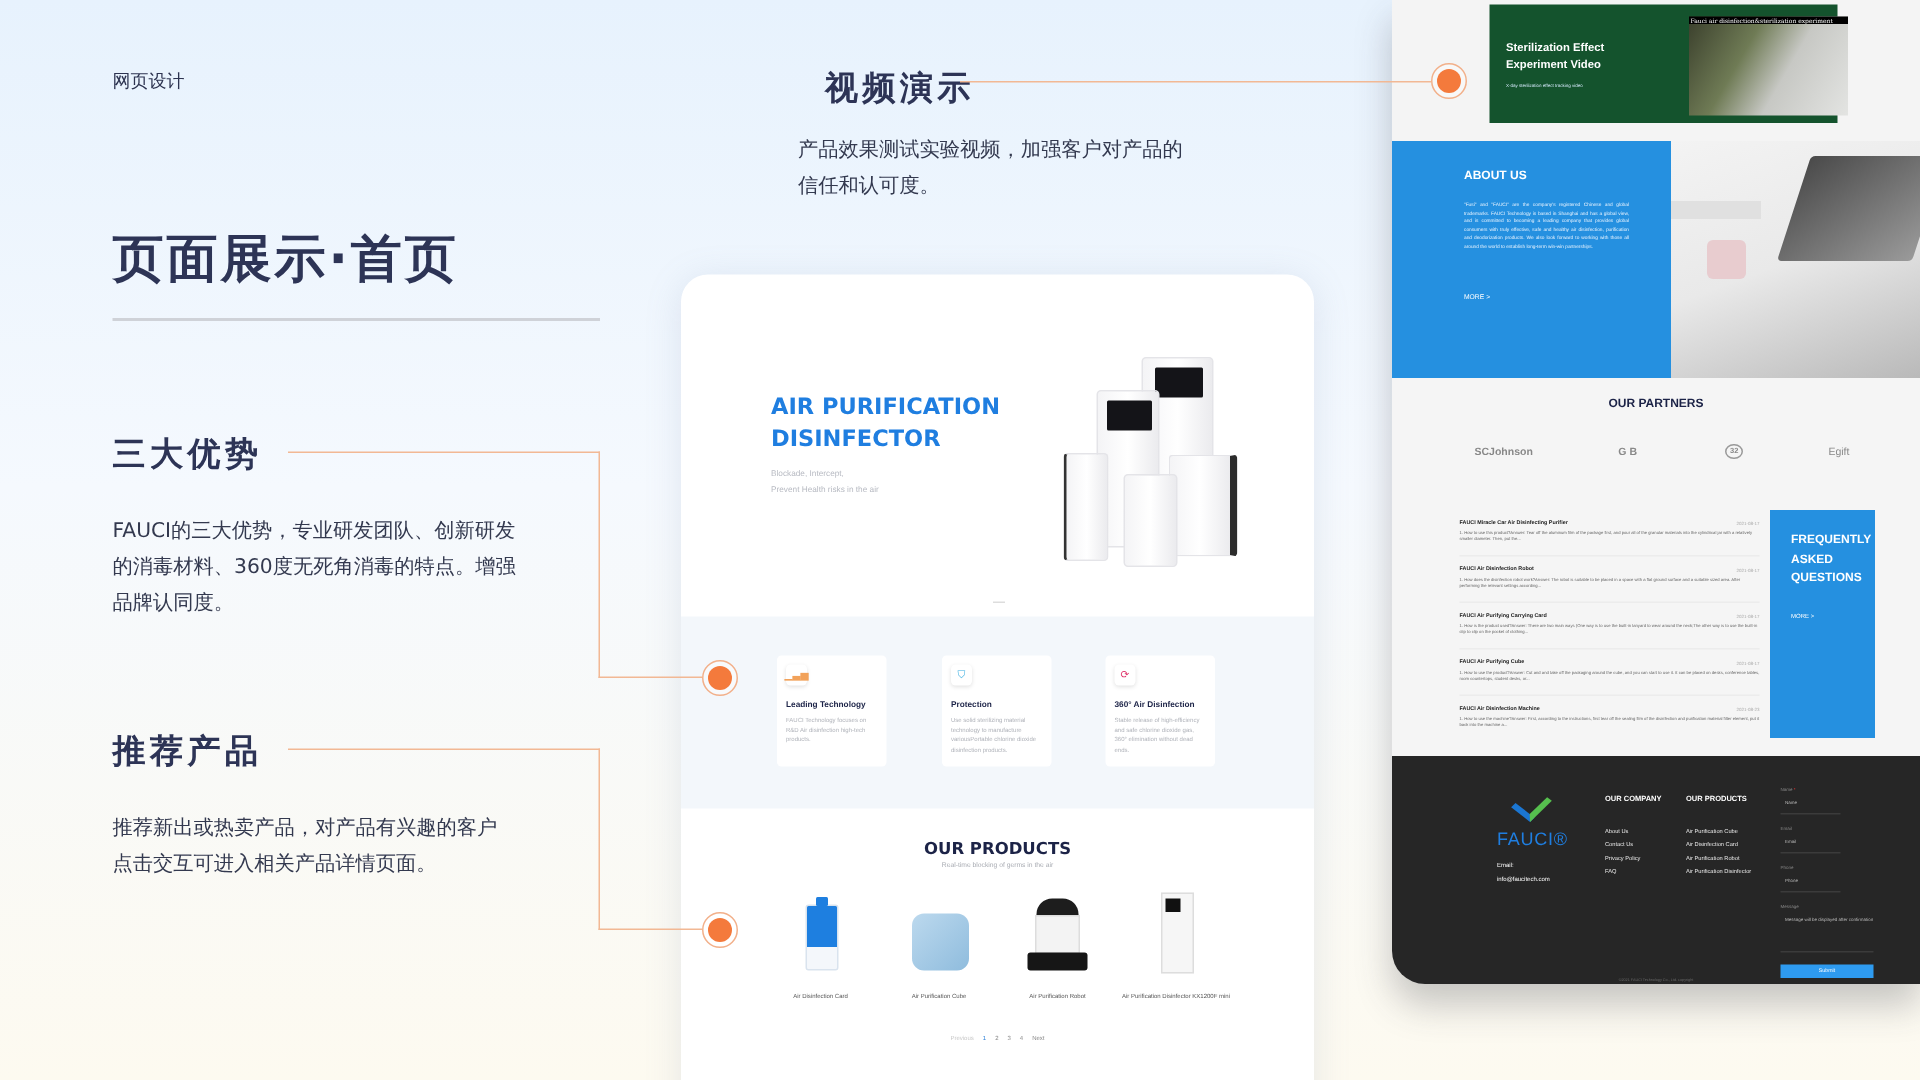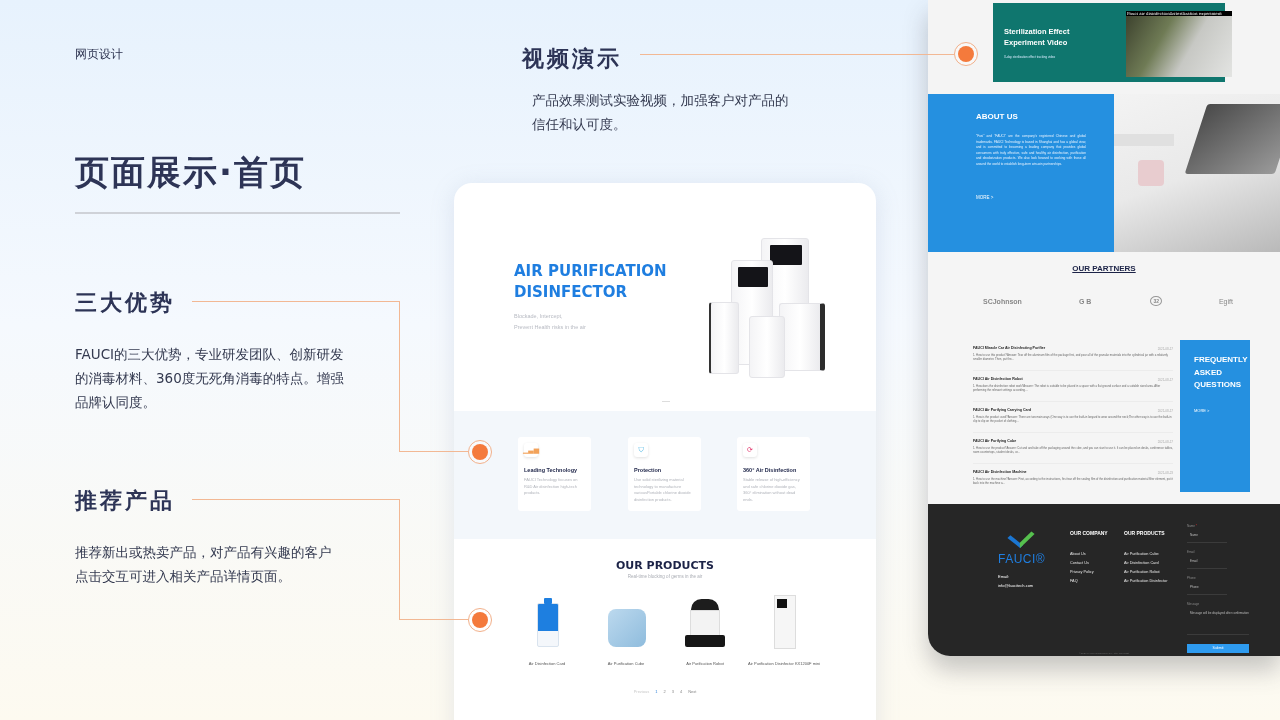--- a/index.html
+++ b/index.html
@@ -67,33 +67,33 @@
   .pager .muted { color: #c8c8c8; }
 
   
   .mock-right {
     left: 928px; top: 0; width: 352px; height: 656px;
     background: #f5f5f5; border-radius: 0 0 0 22px;
     box-shadow: 0 14px 24px rgba(60,60,70,0.28);
     overflow: hidden;
   }
   .video-band { position: absolute; left: 0; top: 0; width: 100%; height: 94px; background: #f4f4f4; }
-  .video-card { position: absolute; left: 65px; top: 3px; width: 232px; height: 79px; background: #0f766e; }
+  .video-card { position: absolute; left: 65px; top: 3px; width: 232px; height: 79px; background: #14532d; }
   .video-title { position: absolute; left: 11px; top: 23px; font-size: 7.5px; line-height: 11px; font-weight: 700; color: #fff; }
   .video-sub { position: absolute; left: 11px; top: 52px; font-size: 3px; color: #d8ecff; }
   .video-thumb { position: absolute; left: 133px; top: 8px; width: 106px; height: 66px; background: linear-gradient(120deg,#3a3f2c 0%,#6f7b55 35%,#c7c8c4 60%,#e3e4e2 100%); }
   .video-caption { position: absolute; left: 0; top: 0; width: 100%; background: #000; color: #fff; font-size: 4px; padding: 0 1px; white-space: nowrap; overflow: hidden; font-family: "DejaVu Serif", serif; }
 
   .about { position: absolute; left: 0; top: 94px; width: 186px; height: 158px; background: #2590e0; }
   .about-title { position: absolute; left: 48px; top: 18px; font-size: 8px; font-weight: 700; color: #fff; }
   .about-text { position: absolute; left: 48px; top: 40px; width: 110px; font-size: 3.2px; line-height: 5.6px; color: #eaf4ff; text-align: justify; }
   .about-more { position: absolute; left: 48px; top: 101px; font-size: 4.5px; color: #fff; }
   .about-photo { position: absolute; left: 186px; top: 94px; width: 166px; height: 158px; background: linear-gradient(160deg,#f3f3f3 0%,#e9e9e9 50%,#b9b9b9 100%); }
 
-  .partners-title { position: absolute; left: 0; top: 264px; width: 100%; text-align: center; font-size: 8px; font-weight: 700; color: #1c2347; text-decoration: underline; }
+  .partners-title { position: absolute; left: 0; top: 264px; width: 100%; text-align: center; font-size: 8px; font-weight: 700; color: #1c2347; }
   .partners { position: absolute; left: 55px; top: 296px; width: 250px; display: flex; justify-content: space-between; align-items: center; font-size: 7px; color: #888; }
   .partner { font-weight: 700; }
 
   .faq-list { position: absolute; left: 45px; top: 340px; width: 200px; }
   .faq-item { height: 31px; border-bottom: 1px solid #ececec; padding-top: 6px; position: relative; }
   .faq-q { font-size: 3.6px; font-weight: 700; color: #222; }
   .faq-date { position: absolute; right: 0; top: 7px; font-size: 3px; color: #aaa; }
   .faq-a { font-size: 2.8px; color: #666; line-height: 4.4px; margin-top: 3px; }
   .faq-box { position: absolute; left: 252px; top: 340px; width: 70px; height: 152px; background: #2590e0; }
   .faq-box-title { position: absolute; left: 14px; top: 14px; font-size: 8px; line-height: 12.5px; font-weight: 700; color: #fff; }
@@ -129,21 +129,21 @@
   <div>的消毒材料、360度无死角消毒的特点。增强</div>
   <div>品牌认同度。</div>
 </div>
 
 <div class="abs sec-title" style="left:75px;top:486px;">推荐产品</div>
 <div class="abs sec-desc" style="left:75px;top:540px;">
   <div>推荐新出或热卖产品，对产品有兴趣的客户</div>
   <div>点击交互可进入相关产品详情页面。</div>
 </div>
 
-<div class="abs sec-title" style="left:522px;top:44px;">视频演示</div>
+<div class="abs sec-title" style="left:550px;top:44px;">视频演示</div>
 <div class="abs sec-desc" style="left:532px;top:88px;">
   <div>产品效果测试实验视频，加强客户对产品的</div>
   <div>信任和认可度。</div>
 </div>
 
 <div class="abs mock-mid">
 
   <div class="hero-title">
     <div>AIR PURIFICATION</div>
     <div>DISINFECTOR</div>

